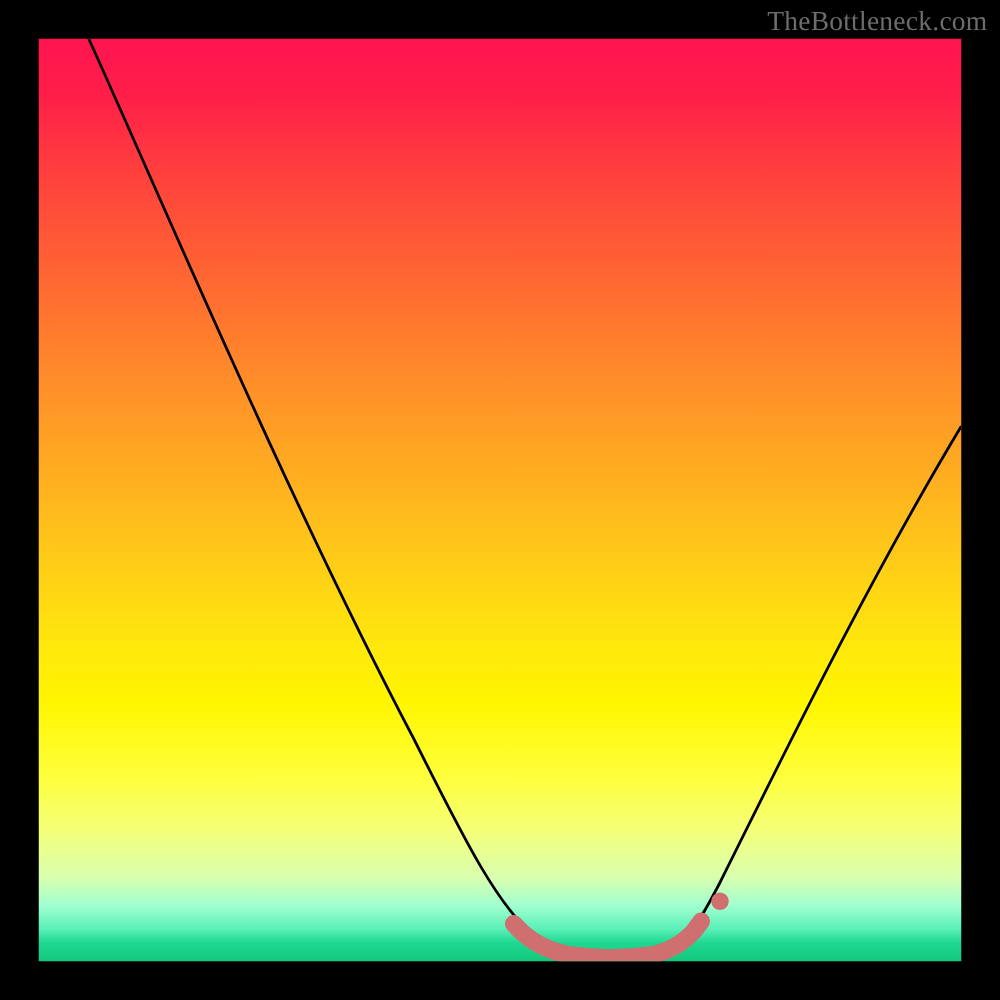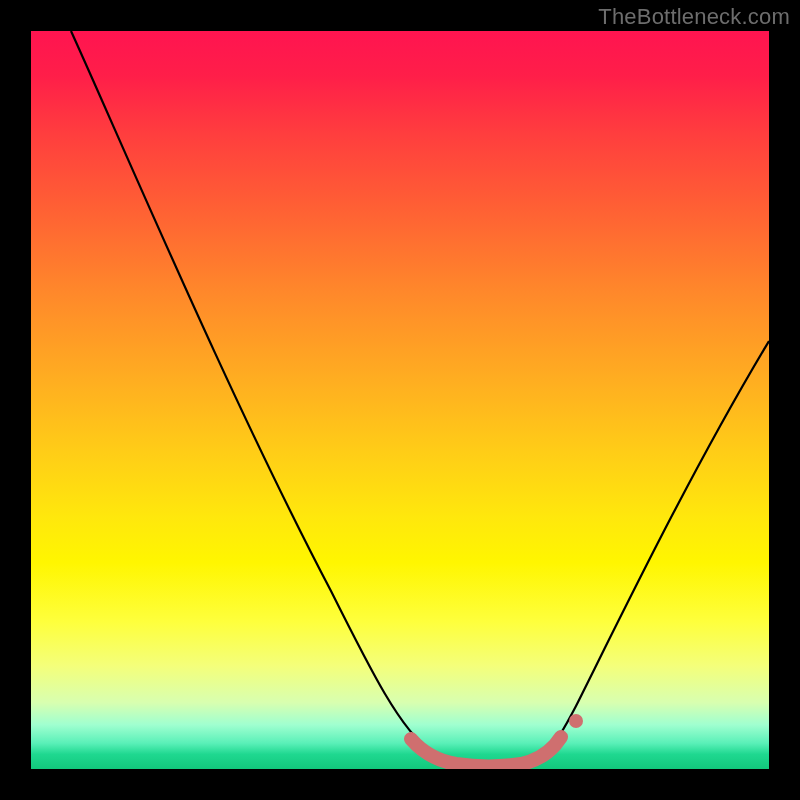--- a/index.html
+++ b/index.html
@@ -45,20 +45,21 @@
   }
   .watermark {
     position: absolute;
     top: 4px;
     right: 10px;
     color: #6d6d6d;
     font-size: 22px;
     letter-spacing: 0.2px;
     font-weight: 400;
     user-select: none;
+    font-family: Liberation Serif, serif;
   }
   svg.curves {
     position: absolute;
     left: 0;
     top: 0;
   }
 </style>
 </head>
 <body>
 

